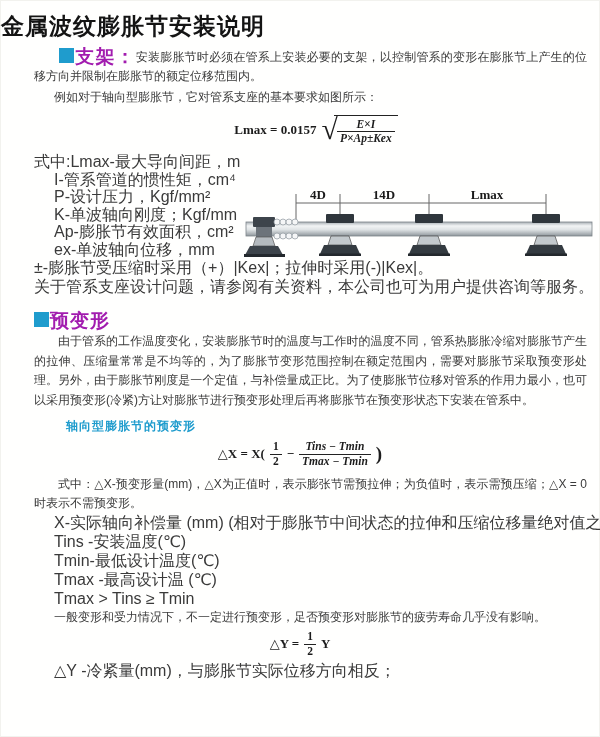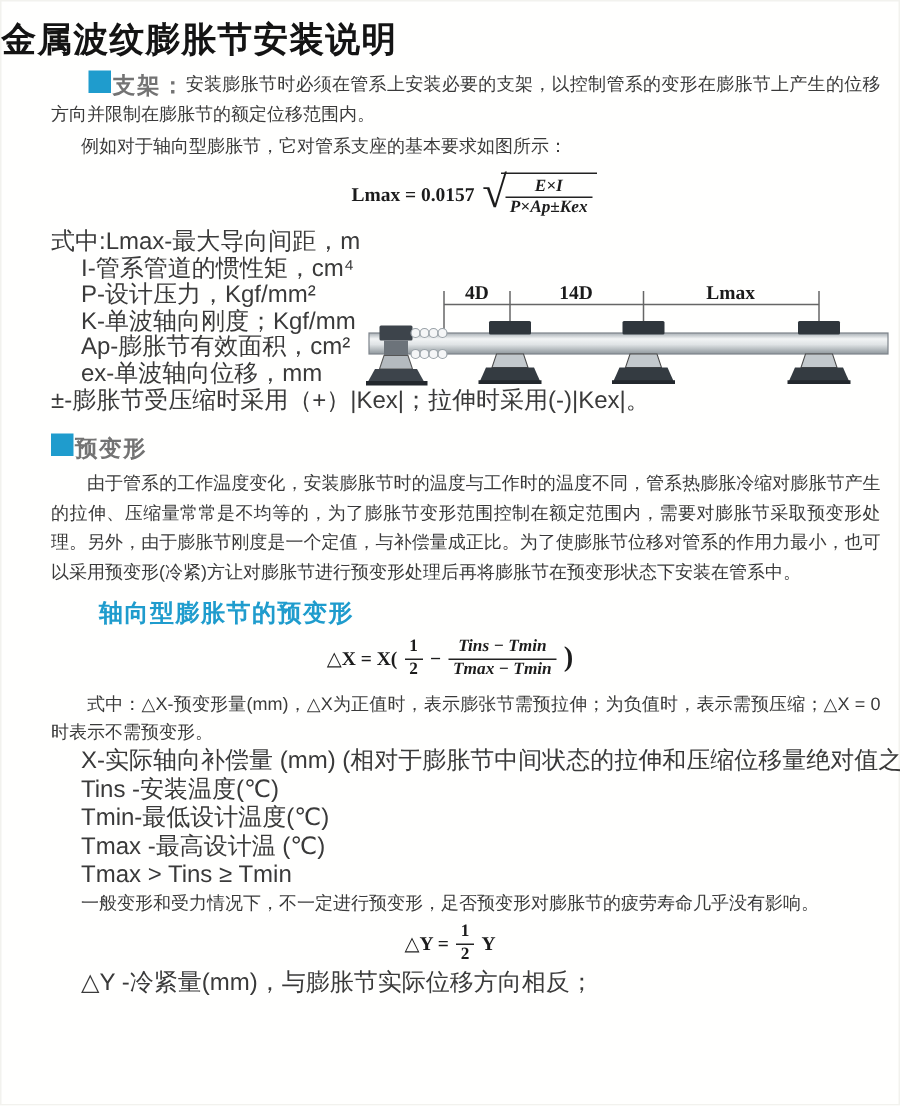--- a/index.html
+++ b/index.html
@@ -17,21 +17,21 @@
     padding-top:12px;letter-spacing:1px;line-height:26px;
   }
 
   p,.line{font-size:12px;line-height:19px;margin:0;}
 
   .para{margin:8px 12px 0 33px;text-align:justify;}
   .sec-bullet{
     display:inline-block;width:15px;height:15px;background:#1f9ccd;
     vertical-align:-2px;margin-right:1px;
   }
-  .sec-inline-title{color:#737373;font-size:15px;font-weight:600;letter-spacing:1px;vertical-align:-2px;}
+  .sec-inline-title{color:#a21caf;font-size:19px;font-weight:600;letter-spacing:1px;vertical-align:-2px;}
   .support-para{text-indent:25px;}
   .example-line{margin:2px 12px 0 33px;text-indent:20px;}
 
   
   .formula{
     font-family:"Liberation Serif","DejaVu Serif",serif;
     font-weight:bold;color:#1c1c1c;font-size:13px;
   }
   .formula-row{display:flex;justify-content:center;align-items:center;gap:5px;}
   .f1{margin-top:6px;height:34px;padding-left:32px;}
@@ -47,21 +47,21 @@
   
   .defs-wrap{position:relative;margin:6px 0 3px 33px;}
   .def-line{line-height:17.5px;white-space:nowrap;}
   .def-line.ind{margin-left:20px;}
   .def-line.tall{line-height:19px;}
   .pipe-diagram{position:absolute;left:210px;top:31px;}
 
   
   .predeform-head{margin:12px 0 0 33px;height:20px;}
   .sub-head{color:#1f9ccd;font-weight:600;}
-  .axial-head{margin:8px 0 0 65px;font-size:16px;letter-spacing:1px;}
+  .axial-head{margin:8px 0 0 65px;font-size:12px;letter-spacing:1px;}
   .lateral-head{margin:4px 0 0 33px;font-size:17px;letter-spacing:1px;}
 
   .predeform-body{margin:4px 12px 0 33px;text-indent:24px;line-height:19.5px;text-align:justify;}
   .f2{margin-top:2px;height:34px;}
   .axial-where{margin:4px 12px 0 33px;text-indent:24px;text-align:justify;}
   .plain-line{margin-left:53px;line-height:19px;white-space:nowrap;}
   .axial-note{margin:0 12px 0 33px;text-indent:20px;}
   .f3{margin-top:2px;height:30px;}
   .lateral-note{margin:2px 0 0 53px;line-height:19px;}
 </style>
@@ -91,20 +91,21 @@
   </div>
 
   <div class="defs-wrap">
     <div class="def-line">式中:Lmax-最大导向间距，m</div>
     <div class="def-line ind">I-管系管道的惯性矩，cm⁴</div>
     <div class="def-line ind">P-设计压力，Kgf/mm²</div>
     <div class="def-line ind">K-单波轴向刚度；Kgf/mm</div>
     <div class="def-line ind">Ap-膨胀节有效面积，cm²</div>
     <div class="def-line ind">ex-单波轴向位移，mm</div>
     <div class="def-line tall">±-膨胀节受压缩时采用（+）|Kex|；拉伸时采用(-)|Kex|。</div>
+    <div class="def-line tall">关于管系支座设计问题，请参阅有关资料，本公司也可为用户提供咨询等服务。</div>
 
     <svg class="pipe-diagram" width="357" height="100" viewBox="0 0 357 100" xmlns="http://www.w3.org/2000/svg">
       <defs>
         <linearGradient id="pg" x1="0" y1="0" x2="0" y2="1">
           <stop offset="0" stop-color="#a8afb4"></stop>
           <stop offset="0.28" stop-color="#f2f4f5"></stop>
           <stop offset="0.55" stop-color="#dfe3e5"></stop>
           <stop offset="1" stop-color="#8f979c"></stop>
         </linearGradient>
       </defs>

